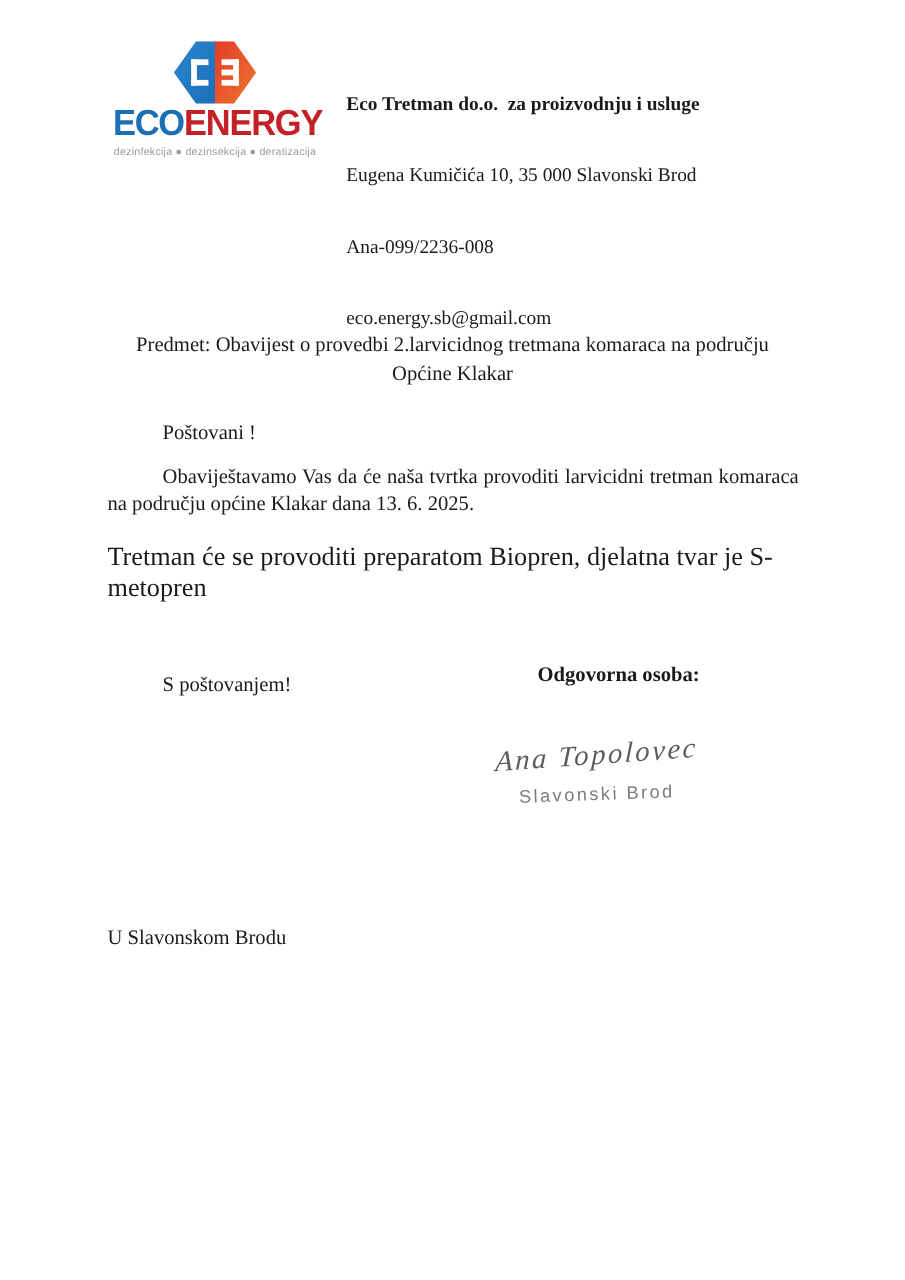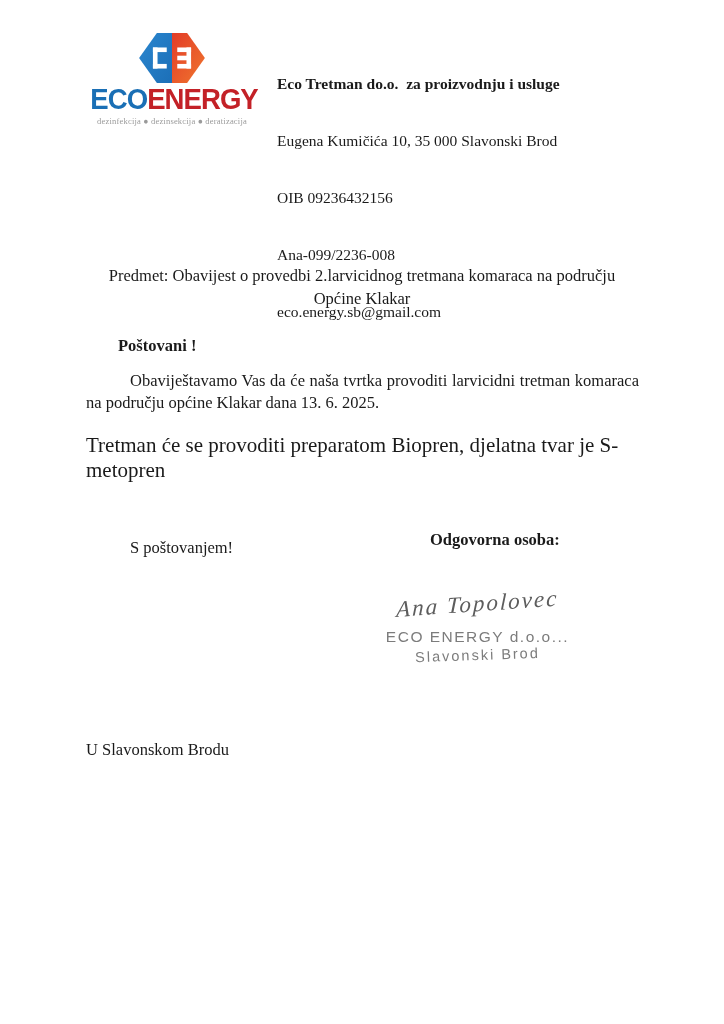--- a/index.html
+++ b/index.html
@@ -36,21 +36,21 @@
     letter-spacing: -1px;
     line-height: 30px;
     white-space: nowrap;
     transform: scaleX(0.95);
     transform-origin: center;
   }
   .logo-word .eco   { color: #1a6fb5; }
   .logo-word .nrg   { color: #c32127; }
   .logo-tagline {
     margin-top: 2px;
-    font-family: Liberation Serif, serif;
+    font-family: Liberation Sans, sans-serif;
     font-size: 8.5px;
     color: #9a9a9a;
     letter-spacing: 0.2px;
     white-space: nowrap;
   }
 
   
   .header-info {
     position: absolute;
     left: 277px;
@@ -68,24 +68,23 @@
     top: 264px;
     width: 552px;
     text-align: center;
     font-size: 16.5px;
     line-height: 23px;
   }
 
   
   .salutation {
     position: absolute;
-    left: 118px;
+    left: 130px;
     top: 336px;
     font-size: 16.5px;
-    font-weight: bold;
   }
   .para-1 {
     position: absolute;
     left: 86px;
     top: 370px;
     width: 553px;
     font-size: 16.5px;
     line-height: 22px;
     text-align: justify;
     text-indent: 44px;
@@ -188,39 +187,37 @@
       <rect x="58" y="47" width="21" height="7" fill="#ffffff"></rect>
       <rect x="72" y="22" width="7" height="32" fill="#ffffff"></rect>
     </svg>
     <div class="logo-word"><span class="eco">ECO</span><span class="nrg">ENERGY</span></div>
     <div class="logo-tagline">dezinfekcija ● dezinsekcija ● deratizacija</div>
   </div>
 
   <div class="header-info">
     <div class="company">Eco Tretman do.o.  za proizvodnju i usluge</div>
     <div>Eugena Kumičića 10, 35 000 Slavonski Brod</div>
-    <div>OIB 09236432156</div>
     <div>Ana-099/2236-008</div>
     <div>eco.energy.sb@gmail.com</div>
   </div>
 
   <div class="subject">
     <div>Predmet: Obavijest o provedbi 2.larvicidnog tretmana komaraca na području</div>
     <div>Općine Klakar</div>
   </div>
 
   <div class="salutation">Poštovani !</div>
   <div class="para-1">Obaviještavamo Vas da će naša tvrtka provoditi larvicidni tretman komaraca na području općine Klakar dana 13. 6. 2025.</div>
   <div class="para-2">Tretman će se provoditi preparatom Biopren, djelatna tvar je S-metopren</div>
   <div class="closing">S poštovanjem!</div>
   <div class="responsible">Odgovorna osoba:</div>
 
   <div class="signature-block">
     <div class="handwriting">Ana Topolovec</div>
-    <div class="stamp-line-1">ECO ENERGY d.o.o...</div>
     <div class="stamp-line-2">Slavonski Brod</div>
   </div>
 
   <div class="footer">
     <div>U Slavonskom Brodu</div>
     <div>11. 6. 2025.</div>
   </div>
 
 </div>
 

